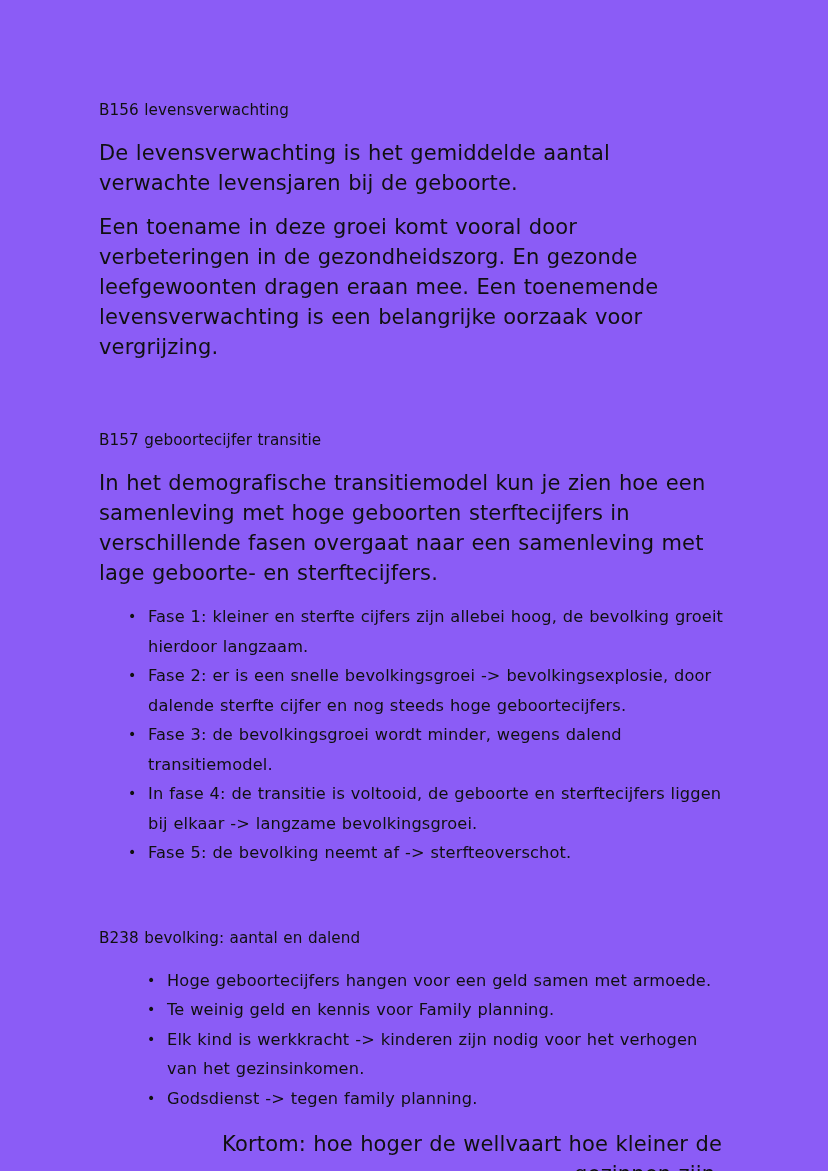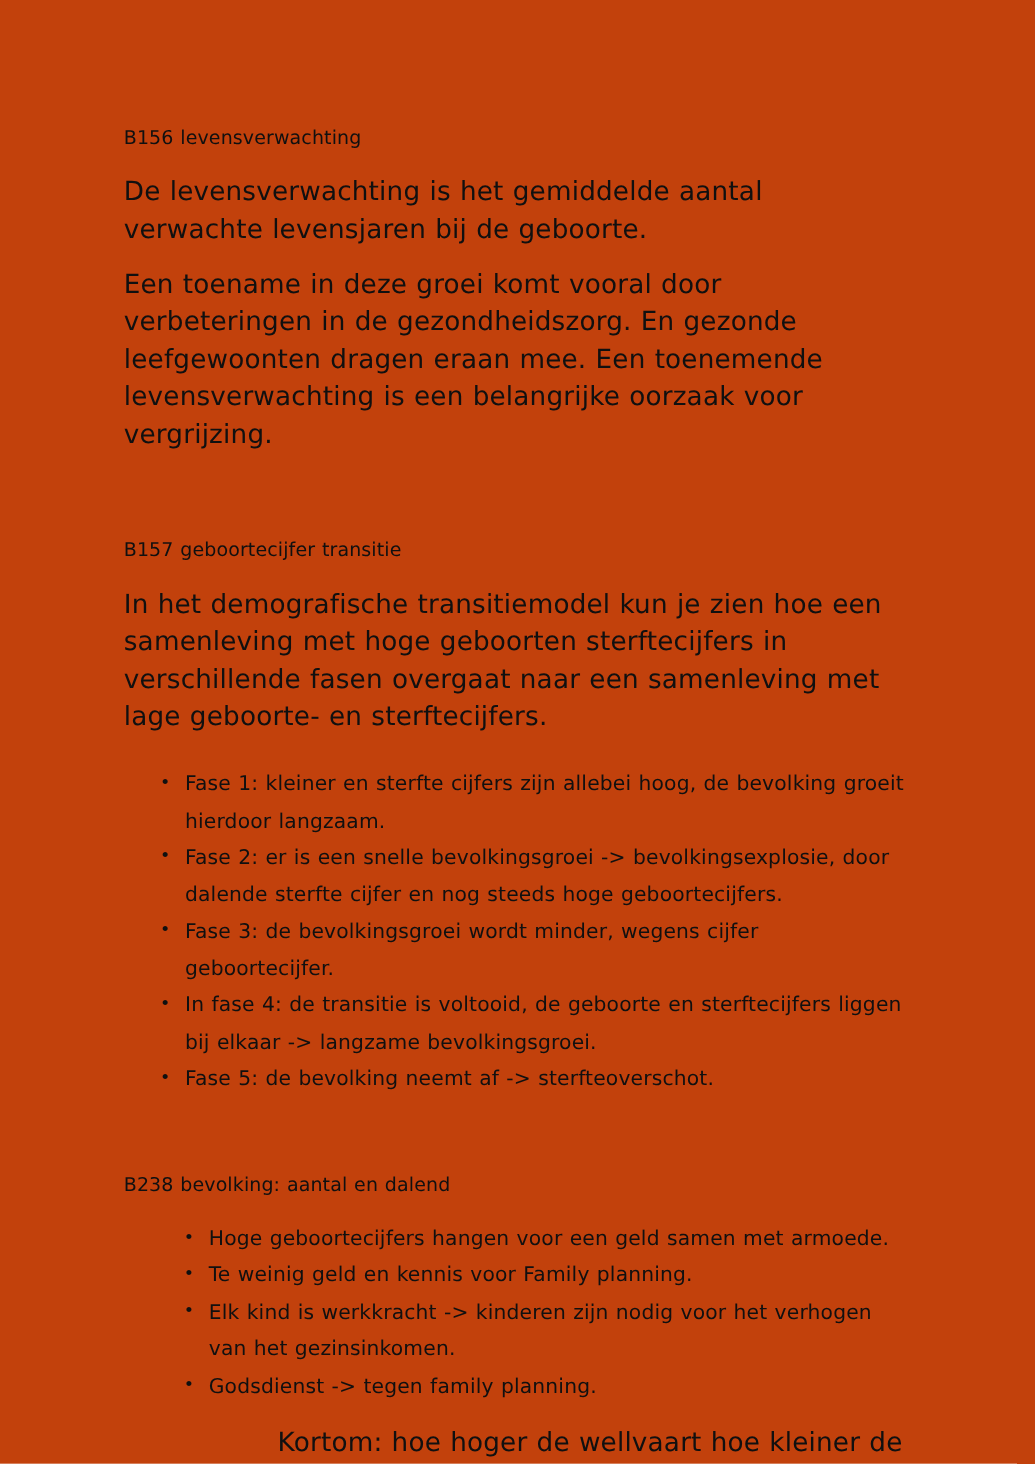--- a/index.html
+++ b/index.html
@@ -12,21 +12,21 @@
     background: #ffffff;
     font-family: "DejaVu Sans", sans-serif;
     color: #101010;
     overflow: hidden;
   }
 
   .page {
     position: relative;
     width: 828px;
     height: 1171px;
-    background: #c2410c;
+    background: #8b5cf6;
     box-sizing: border-box;
     padding: 96px 100px 0 99px;
   }
 
   
   .block {
     font-size: 21px;
     line-height: 30px;
     letter-spacing: 0.15px;
     word-spacing: 0.5px;
@@ -42,21 +42,21 @@
     margin: 0 0 14px 0;
     letter-spacing: 0.1px;
     color: #101010;
   }
 
   .para {
     margin: 0 0 14px 0;
   }
 
   .para.tight {
-    margin-bottom: 24px;
+    margin-bottom: 14px;
   }
 
   
   .section-gap {
     height: 50px;
   }
 
   .section-gap.large {
     height: 56px;
   }
@@ -125,21 +125,21 @@
       <li>
         <span class="dot">•</span>
         <span>Fase 1: kleiner en sterfte cijfers zijn allebei hoog, de bevolking groeit hierdoor langzaam.</span>
       </li>
       <li>
         <span class="dot">•</span>
         <span>Fase 2: er is een snelle bevolkingsgroei -&gt; bevolkingsexplosie, door dalende sterfte cijfer en nog steeds hoge geboortecijfers.</span>
       </li>
       <li>
         <span class="dot">•</span>
-        <span>Fase 3: de bevolkingsgroei wordt minder, wegens cijfer geboortecijfer.</span>
+        <span>Fase 3: de bevolkingsgroei wordt minder, wegens dalend transitiemodel.</span>
       </li>
       <li>
         <span class="dot">•</span>
         <span>In fase 4: de transitie is voltooid, de geboorte en sterftecijfers liggen bij elkaar -&gt; langzame bevolkingsgroei.</span>
       </li>
       <li>
         <span class="dot">•</span>
         <span>Fase 5: de bevolking neemt af -&gt; sterfteoverschot.</span>
       </li>
     </ul>

